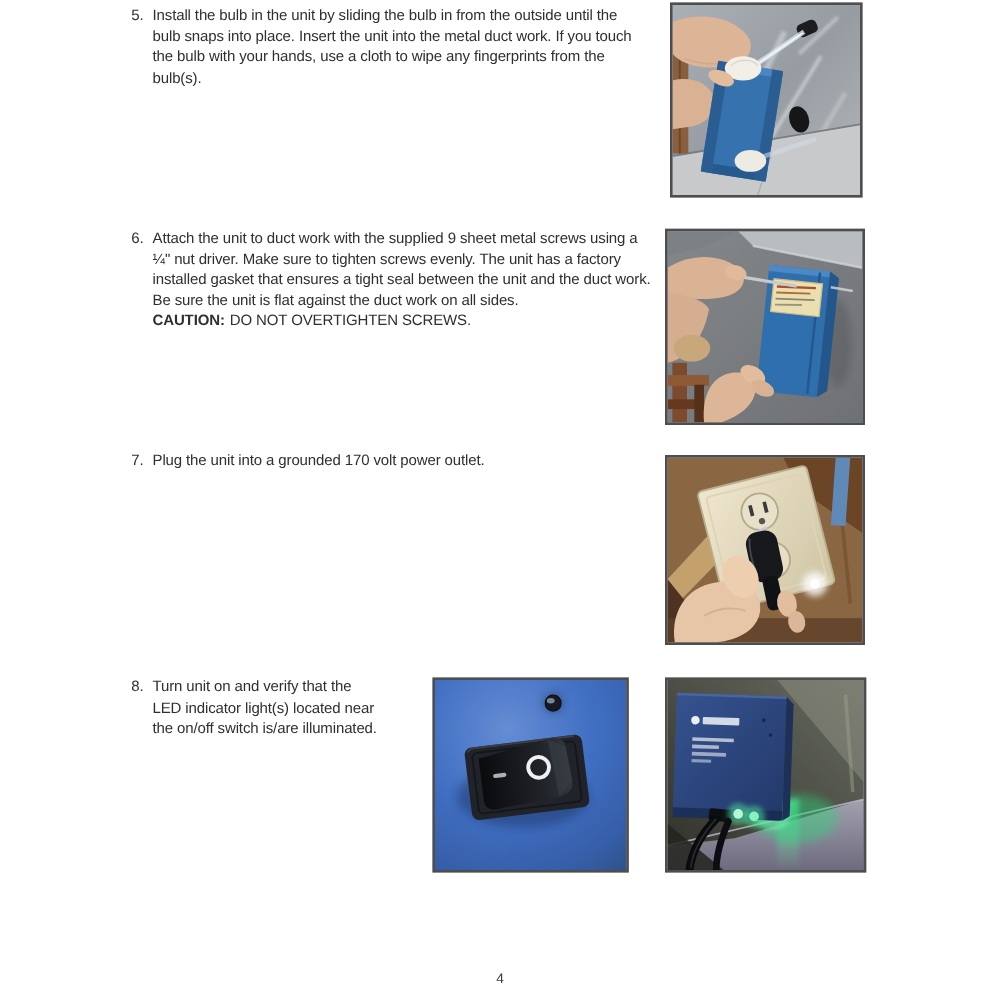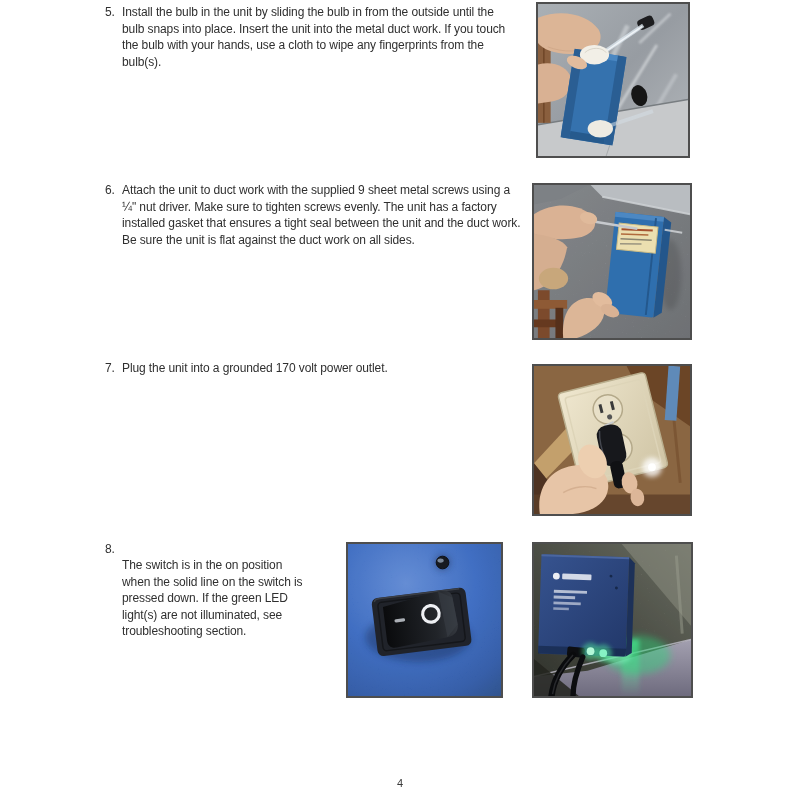--- a/index.html
+++ b/index.html
@@ -74,20 +74,23 @@
       <ellipse cx="58" cy="52" rx="15" ry="10" fill="#f2efe7"></ellipse>
       <path d="M48,50 C54,44 66,44 70,50" stroke="#d8d4c8" fill="none"></path>
       <ellipse cx="64" cy="128" rx="13" ry="9" fill="#eeebe2"></ellipse>
       <ellipse cx="40" cy="60" rx="11" ry="6" fill="#e2bc9d" transform="rotate(22 40 60)"></ellipse>
     </svg>
   </div>
 
   <div class="step" id="step6">
     <span class="num">6.</span>
     <div class="body">Attach the unit to duct work with the supplied 9 sheet metal screws using a ¼" nut driver. Make sure to tighten screws evenly. The unit has a factory installed gasket that ensures a tight seal between the unit and the duct work. Be sure the unit is flat against the duct work on all sides.</div>
+    <div class="caution">
+      <span class="caution-label">CAUTION:</span><span>DO NOT OVERTIGHTEN SCREWS.</span>
+    </div>
   </div>
   <div class="photo" id="photo-attach-screws" role="img" aria-label="Attaching the blue unit to duct work with a nut driver and sheet metal screws">
     <svg viewBox="0 0 160 157" preserveAspectRatio="none">
       <defs>
         <linearGradient id="p2g" x1="0" y1="0" x2="1" y2="1">
           <stop offset="0" stop-color="#9ea2a6"></stop>
             <stop offset="1" stop-color="#84878b"></stop>
         </linearGradient>
         <filter id="p2n" x="0" y="0" width="100%" height="100%">
           <feTurbulence type="fractalNoise" baseFrequency="0.9" numOctaves="2" stitchTiles="stitch" result="t"></feTurbulence>
@@ -182,21 +185,21 @@
         <ellipse cx="98" cy="120" rx="8" ry="11" fill="#e2bd9e" transform="rotate(-12 98 120)"></ellipse>
         <ellipse cx="106" cy="135" rx="7" ry="9" fill="#dcb698" transform="rotate(-10 106 135)"></ellipse>
         <path d="M30,130 C40,124 54,122 64,126" stroke="#c49b7b" stroke-width="1.5" fill="none" opacity="0.5"></path>
       </g>
     </svg>
   </div>
 
   <div class="step" id="step8">
     <span class="num">8.</span>
     <div class="body">
-      <div class="para2">The switch is in the on position when the solid line on the switch is pressed down. If the green LED light(s) are not illuminated, see troubleshooting section.</div>
+      <div>Turn unit on and verify that the LED indicator light(s) located near the on/off switch is/are illuminated.</div>
     </div>
   </div>
   <div class="photo" id="photo-power-switch" role="img" aria-label="Close-up of the black on/off rocker switch on the blue unit">
     <svg viewBox="0 0 157 156" preserveAspectRatio="none">
       <defs>
         <radialGradient id="p4g" cx="0.38" cy="0.26" r="1">
           <stop offset="0" stop-color="#5b86d2"></stop>
             <stop offset="0.45" stop-color="#3566bf"></stop>
           <stop offset="0.78" stop-color="#2a55a4"></stop>
             <stop offset="1" stop-color="#224680"></stop>

